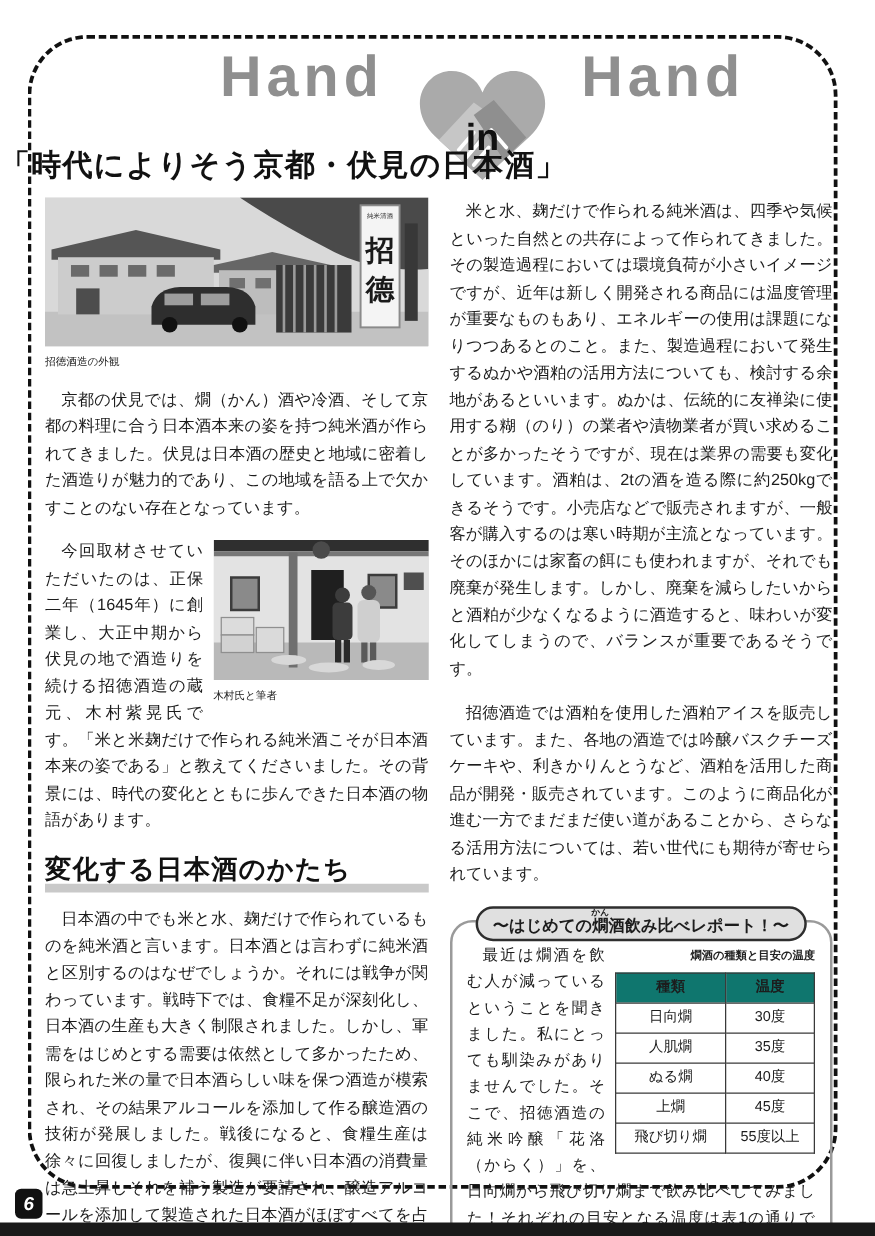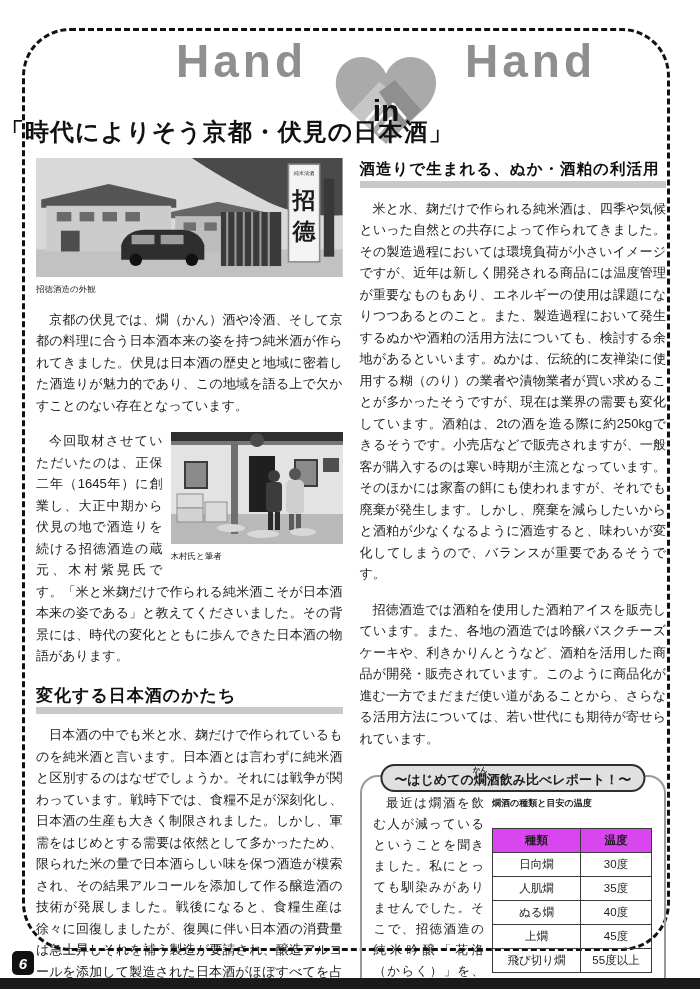--- a/index.html
+++ b/index.html
@@ -25,46 +25,46 @@
   .main-title { position:absolute; top:116px; left:0; width:700px; text-align:left;
     font-size:24px; font-weight:bold; color:#111; letter-spacing:1px; }
   
   .columns { position:absolute; top:158px; left:36px; width:630px; display:flex; gap:17px; }
   .col { width:307px; font-size:13px; line-height:21.5px; text-align:justify; }
   .para { text-indent:1em; margin-bottom:14px; }
   .photo-fig { margin:0 0 2px 0; }
   .photo-fig svg { display:block; width:100%; height:auto; background:#ddd; }
   .photo-caption { display:block; text-align:left; font-size:8.5px; color:#222; margin:2px 2px 8px 0; }
   .section-heading {
-    font-size:17px; font-weight:bold; color:#111; letter-spacing:1px;
+    font-size:21px; font-weight:bold; color:#111; letter-spacing:1px;
     border-bottom:7px solid #c9c9c9; padding-bottom:1px; margin:4px 0 10px 0;
   }
   .section-heading.small { font-size:15.5px; margin-top:0; }
   .wrap-photo { float:right; width:172px; margin:2px 0 2px 8px; }
   .wrap-photo svg { display:block; width:172px; height:112px; background:#ddd; }
   .clear { clear:both; }
   
   .report-box {
     position:relative; border:2px solid #9a9a9a; border-radius:18px;
     margin-top:26px; padding:16px 12px 10px 12px;
     font-size:12.5px; line-height:21px;
   }
   .pill {
     position:absolute; top:-13px; left:50%; transform:translateX(-50%);
     background:#e0e0e0; border:2px solid #2e2e2e; border-radius:14px;
     padding:1px 12px; font-size:13px; font-weight:bold; white-space:nowrap; line-height:18px;
   }
   .pill ruby rt { font-size:7px; font-weight:bold; }
   .table-float { float:right; width:160px; margin:0 0 6px 8px; }
-  .table-title { text-align:left; font-size:9px; font-weight:bold; margin-bottom:14px; color:#222; }
+  .table-title { text-align:right; font-size:9px; font-weight:bold; margin-bottom:3px; color:#222; }
   table.kan-table { border-collapse:collapse; width:160px; font-size:11.5px; }
   table.kan-table th, table.kan-table td {
     border:1.5px solid #3a3a3a; text-align:center; padding:1px 2px; height:19px;
   }
-  table.kan-table th { background:#d946ef; font-weight:bold; }
+  table.kan-table th { background:#0f766e; font-weight:bold; }
   table.kan-table td:first-child { width:88px; }
   .box-body { text-indent:1em; text-align:justify; }
   
   .page-number-badge {
     position:absolute; left:12px; bottom:14px; width:22px; height:24px;
     background:#111; color:#fff; border-radius:5px;
     font-size:15px; font-weight:bold; font-style:italic;
     display:flex; align-items:center; justify-content:center;
   }
   .bottom-bar { position:absolute; left:0; bottom:0; width:700px; height:11px; background:#1a1a1a; }
@@ -177,21 +177,20 @@
         <p class="para">今回取材させていただいたのは、正保二年（1645年）に創業し、大正中期から伏見の地で酒造りを続ける招徳酒造の蔵元、木村紫晃氏です。「米と米麹だけで作られる純米酒こそが日本酒本来の姿である」と教えてくださいました。その背景には、時代の変化とともに歩んできた日本酒の物語があります。</p>
         <div class="clear"></div>
       </div>
 
       <h2 class="section-heading">変化する日本酒のかたち</h2>
       <p class="para">日本酒の中でも米と水、麹だけで作られているものを純米酒と言います。日本酒とは言わずに純米酒と区別するのはなぜでしょうか。それには戦争が関わっています。戦時下では、食糧不足が深刻化し、日本酒の生産も大きく制限されました。しかし、軍需をはじめとする需要は依然として多かったため、限られた米の量で日本酒らしい味を保つ酒造が模索され、その結果アルコールを添加して作る醸造酒の技術が発展しました。戦後になると、食糧生産は徐々に回復しましたが、復興に伴い日本酒の消費量は急上昇しそれを補う製造が要請され、醸造アルコールを添加して製造された日本酒がほぼすべてを占めるようになりました。</p>
 
     </div>
 
     <div class="col">
-      <h2 class="section-heading small">酒造りで生まれる、ぬか・酒粕の利活用</h2>
       <p class="para">米と水、麹だけで作られる純米酒は、四季や気候といった自然との共存によって作られてきました。その製造過程においては環境負荷が小さいイメージですが、近年は新しく開発される商品には温度管理が重要なものもあり、エネルギーの使用は課題になりつつあるとのこと。また、製造過程において発生するぬかや酒粕の活用方法についても、検討する余地があるといいます。ぬかは、伝統的に友禅染に使用する糊（のり）の業者や漬物業者が買い求めることが多かったそうですが、現在は業界の需要も変化しています。酒粕は、2tの酒を造る際に約250kgできるそうです。小売店などで販売されますが、一般客が購入するのは寒い時期が主流となっています。そのほかには家畜の餌にも使われますが、それでも廃棄が発生します。しかし、廃棄を減らしたいからと酒粕が少なくなるように酒造すると、味わいが変化してしまうので、バランスが重要であるそうです。</p>
       <p class="para">招徳酒造では酒粕を使用した酒粕アイスを販売しています。また、各地の酒造では吟醸バスクチーズケーキや、利きかりんとうなど、酒粕を活用した商品が開発・販売されています。このように商品化が進む一方でまだまだ使い道があることから、さらなる活用方法については、若い世代にも期待が寄せられています。</p>
 
       <div class="report-box">
         <div class="pill">
           <span>〜はじめての</span><ruby><span>燗</span><rt>かん</rt></ruby><span>酒飲み比べレポート！〜</span>
         </div>
         <div class="table-float">
           <div class="table-title">燗酒の種類と目安の温度</div>
           <table class="kan-table">

